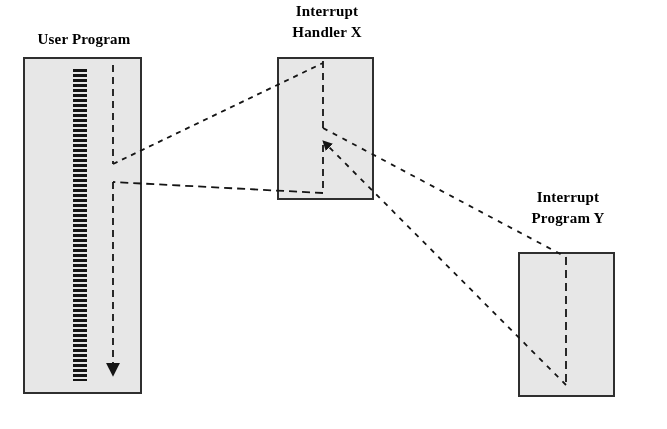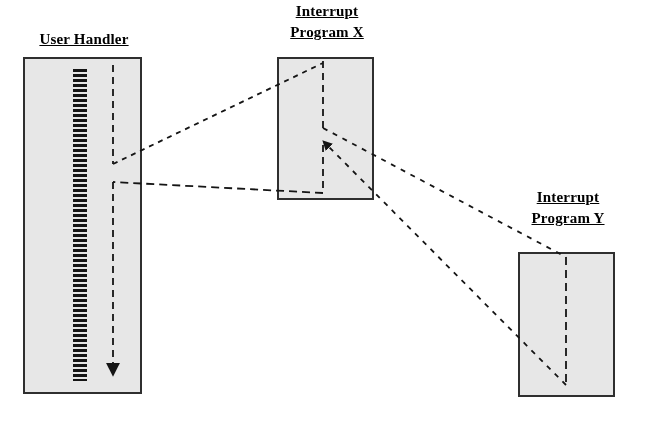--- a/index.html
+++ b/index.html
@@ -24,21 +24,20 @@
     position: absolute;
   }
   .label {
     position: absolute;
     text-align: center;
     font-weight: 700;
     font-size: 15px;
     line-height: 21px;
     letter-spacing: 0.2px;
     white-space: nowrap;
-    text-decoration: underline;
   }
   .flow-svg {
     position: absolute;
     left: 0;
     top: 0;
     pointer-events: none;
   }
 </style>
 </head>
 <body>
@@ -65,24 +64,24 @@
       <polyline points="323,61 323,128" fill="none" stroke="#151515" stroke-width="1.8" stroke-dasharray="7 5"></polyline>
       <polyline points="323,128 566,257" fill="none" stroke="#151515" stroke-width="1.8" stroke-dasharray="5 6"></polyline>
       <polyline points="566,257 566,385" fill="none" stroke="#151515" stroke-width="1.8" stroke-dasharray="8 5"></polyline>
       <polyline points="566,385 327,145" fill="none" stroke="#151515" stroke-width="1.8" stroke-dasharray="5 6" marker-end="url(#arrow-small)"></polyline>
       <polyline points="323,145 323,193" fill="none" stroke="#151515" stroke-width="1.8" stroke-dasharray="7 5"></polyline>
       <polyline points="323,193 113,182" fill="none" stroke="#151515" stroke-width="1.8" stroke-dasharray="8 5"></polyline>
       <polyline points="113,182 113,364" fill="none" stroke="#151515" stroke-width="1.8" stroke-dasharray="7 5" marker-end="url(#arrow-large)"></polyline>
     </svg>
 
   <div class="label" style="left: -6px; top: 29px; width: 180px; color: rgb(0, 0, 0);">
-    <span>User Handler</span>
+    <span>User Program</span>
   </div>
   <div class="label" style="left: 237px; top: 1px; width: 180px; color: rgb(0, 0, 0);">
     <span>Interrupt</span><br>
-    <span>Program X</span>
+    <span>Handler X</span>
   </div>
   <div class="label" style="left: 478px; top: 187px; width: 180px; color: rgb(0, 0, 0);">
     <span>Interrupt</span><br>
     <span>Program Y</span>
   </div>
 
 </div>
 
 </body></html>

